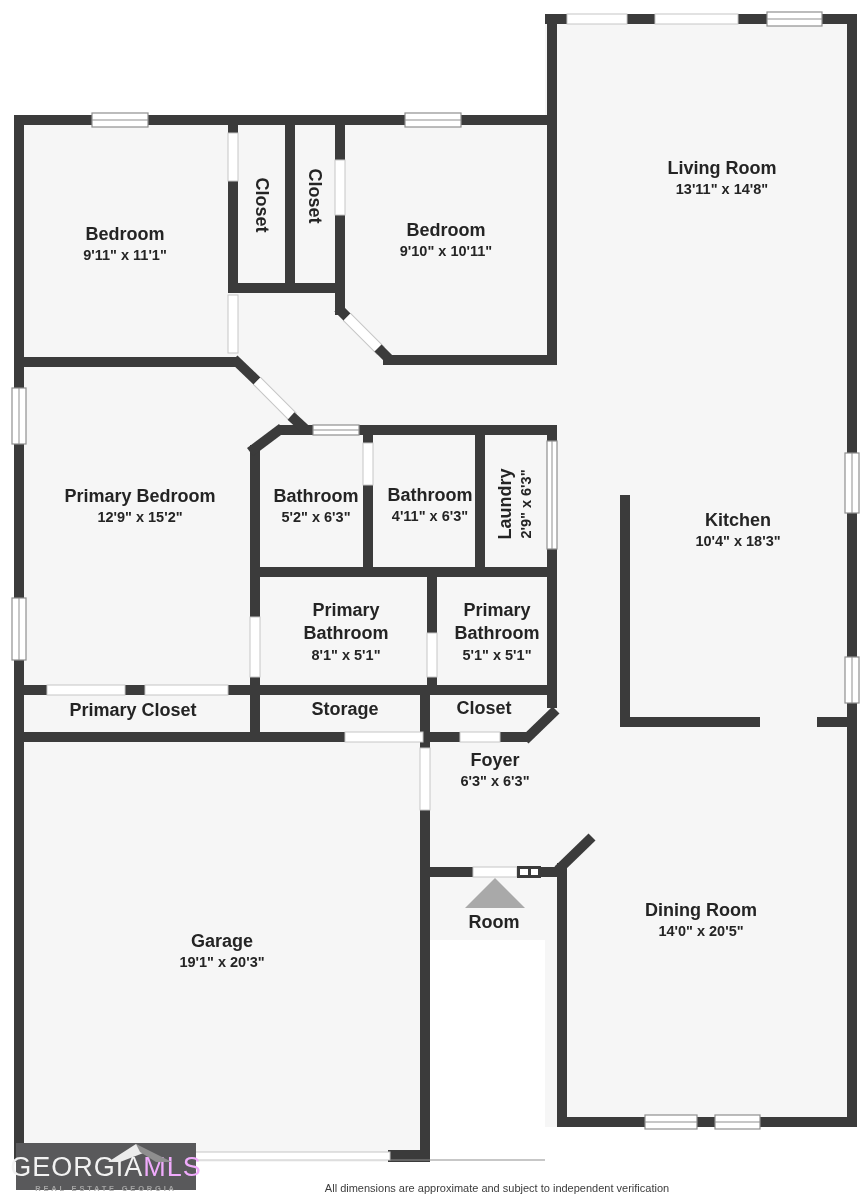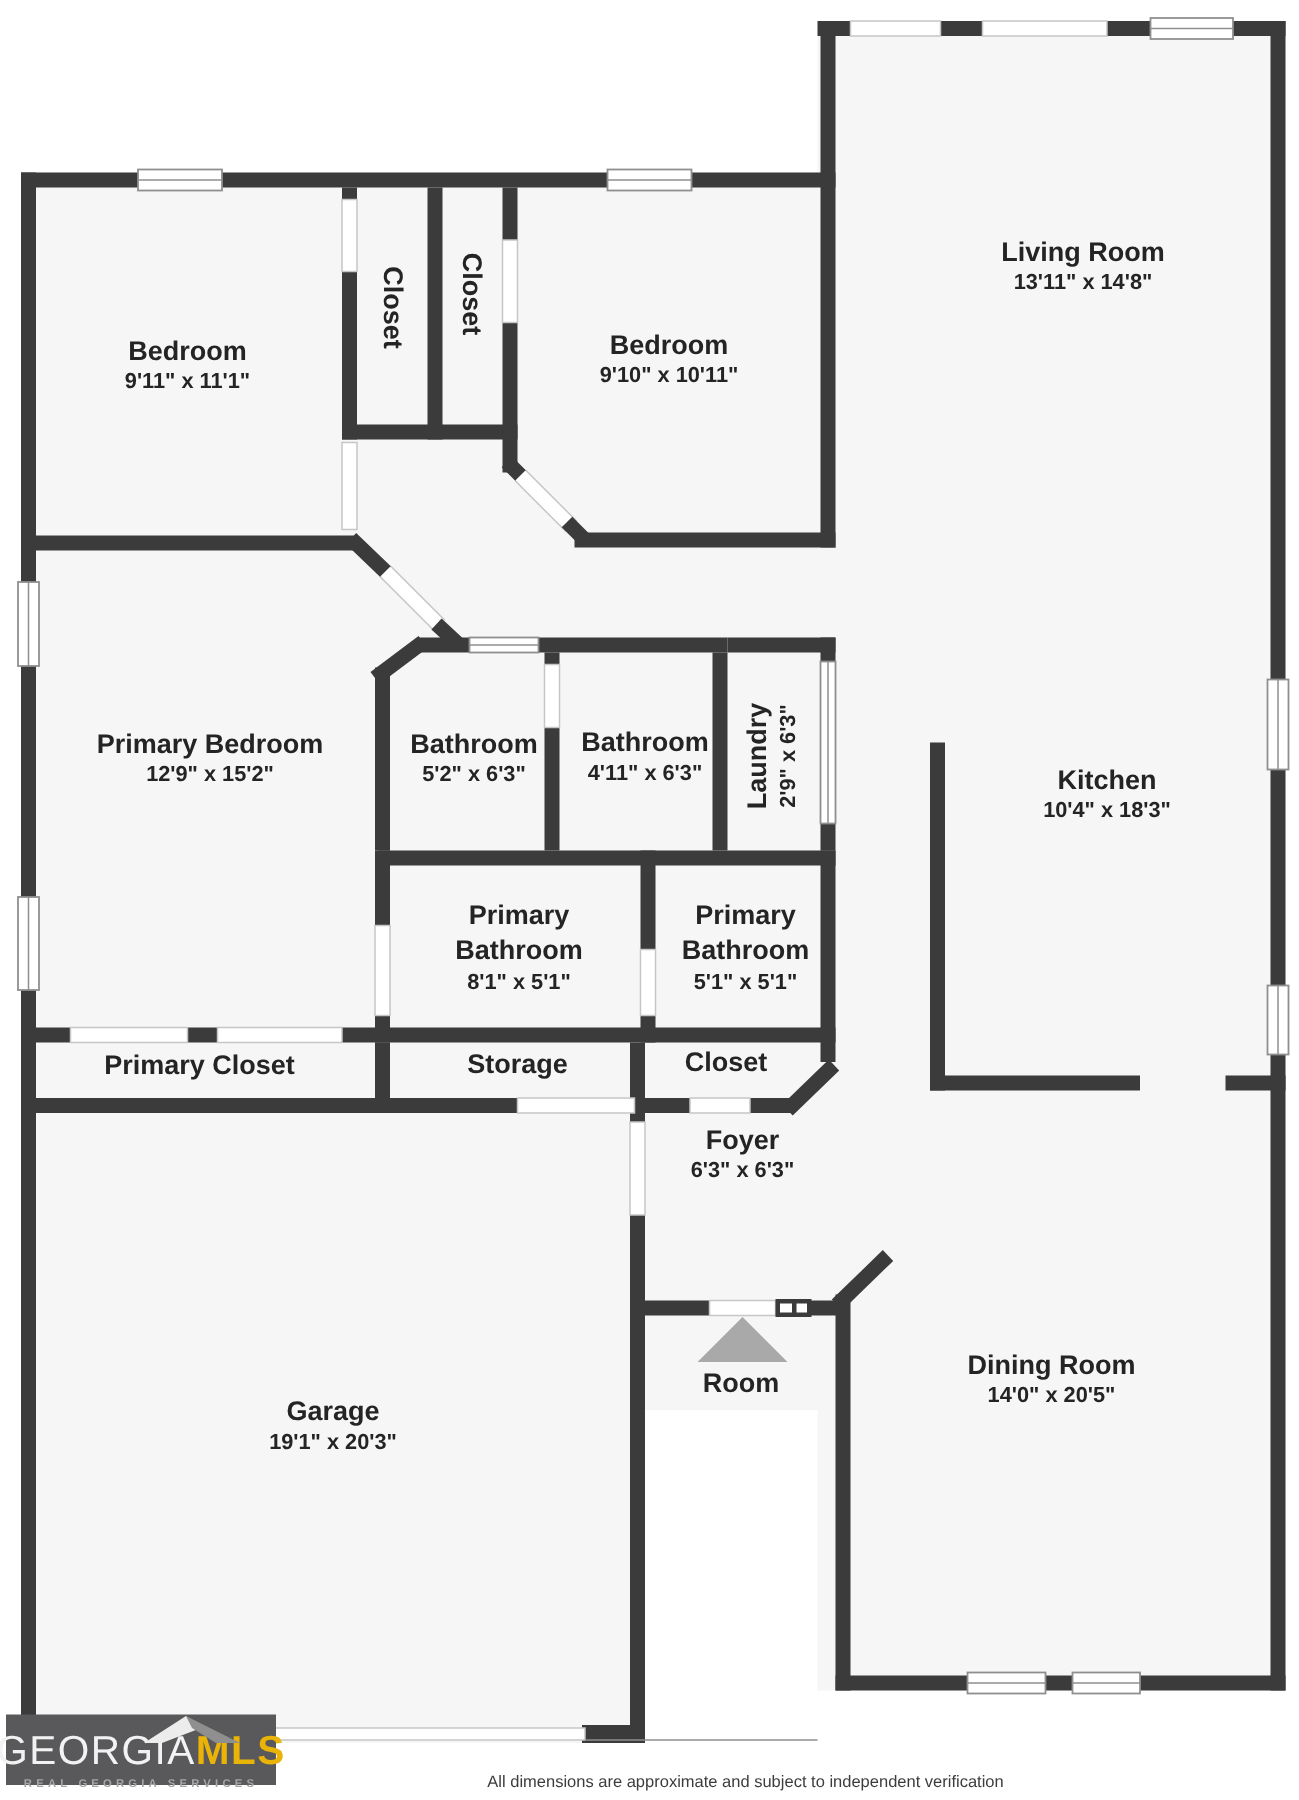--- a/index.html
+++ b/index.html
@@ -12,24 +12,24 @@
   svg .wl{stroke:#8f8f8f;stroke-width:1;fill:none;}
   svg .dk{stroke:#3b3b3b;stroke-width:10;fill:none;}
   svg .dgo{stroke:#c6c6c6;stroke-width:11;fill:none;}
   svg .dgw{stroke:#ffffff;stroke-width:9;fill:none;}
   .lbl{position:absolute;transform:translate(-50%,-50%);text-align:center;color:#242424;line-height:1.3;white-space:nowrap;}
   .lbl .nm{display:block;font-weight:700;font-size:18px;}
   .lbl .dm{display:block;font-weight:700;font-size:14.5px;}
   .rot90{transform:translate(-50%,-50%) rotate(90deg);}
   .rotm90{transform:translate(-50%,-50%) rotate(-90deg);}
   .wrap{white-space:normal;}
-  .logo{position:absolute;left:4px;top:1143px;width:180px;height:47px;background:#59595b;z-index:5;}
+  .logo{position:absolute;left:16px;top:1143px;width:180px;height:47px;background:#59595b;z-index:5;}
   .logo-row{display:flex;justify-content:center;align-items:flex-end;margin-top:11px;line-height:1;}
   .logo-georgia{font-size:27px;letter-spacing:1px;color:#f2f2f2;font-weight:400;}
-  .logo-mls{font-size:27px;letter-spacing:1px;color:#eab308;font-weight:700;}
+  .logo-mls{font-size:27px;letter-spacing:1px;color:#f0abfc;font-weight:400;}
   .logo-roof{position:absolute;left:92px;top:1px;}
   .logo-tag{margin-top:3px;text-align:center;font-size:7.5px;letter-spacing:2.8px;color:#a5a5a5;font-weight:700;}
   .disclaimer{position:absolute;left:497px;top:1182px;transform:translateX(-50%);font-size:11px;color:#3c3c3c;white-space:nowrap;}
 </style>
 </head>
 <body>
 
 <div class="plan">
 
   <svg class="blueprint" width="866" height="1200" viewBox="0 0 866 1200">
@@ -221,18 +221,18 @@
 
   <div class="logo">
     <svg class="logo-roof" width="66" height="18" viewBox="0 0 66 18">
       <polygon points="0,18 28,0 38,8 12,18" fill="#ececec"></polygon>
       <polygon points="28,0 64,18 48,18 32,8" fill="#8f8f8f"></polygon>
     </svg>
     <div class="logo-row">
       <span class="logo-georgia">GEORGIA</span>
       <span class="logo-mls">MLS</span>
     </div>
-    <div class="logo-tag">REAL GEORGIA SERVICES</div>
+    <div class="logo-tag">REAL ESTATE GEORGIA</div>
   </div>
 
   <div class="disclaimer">All dimensions are approximate and subject to independent verification</div>
 
 </div>
 
 </body></html>

